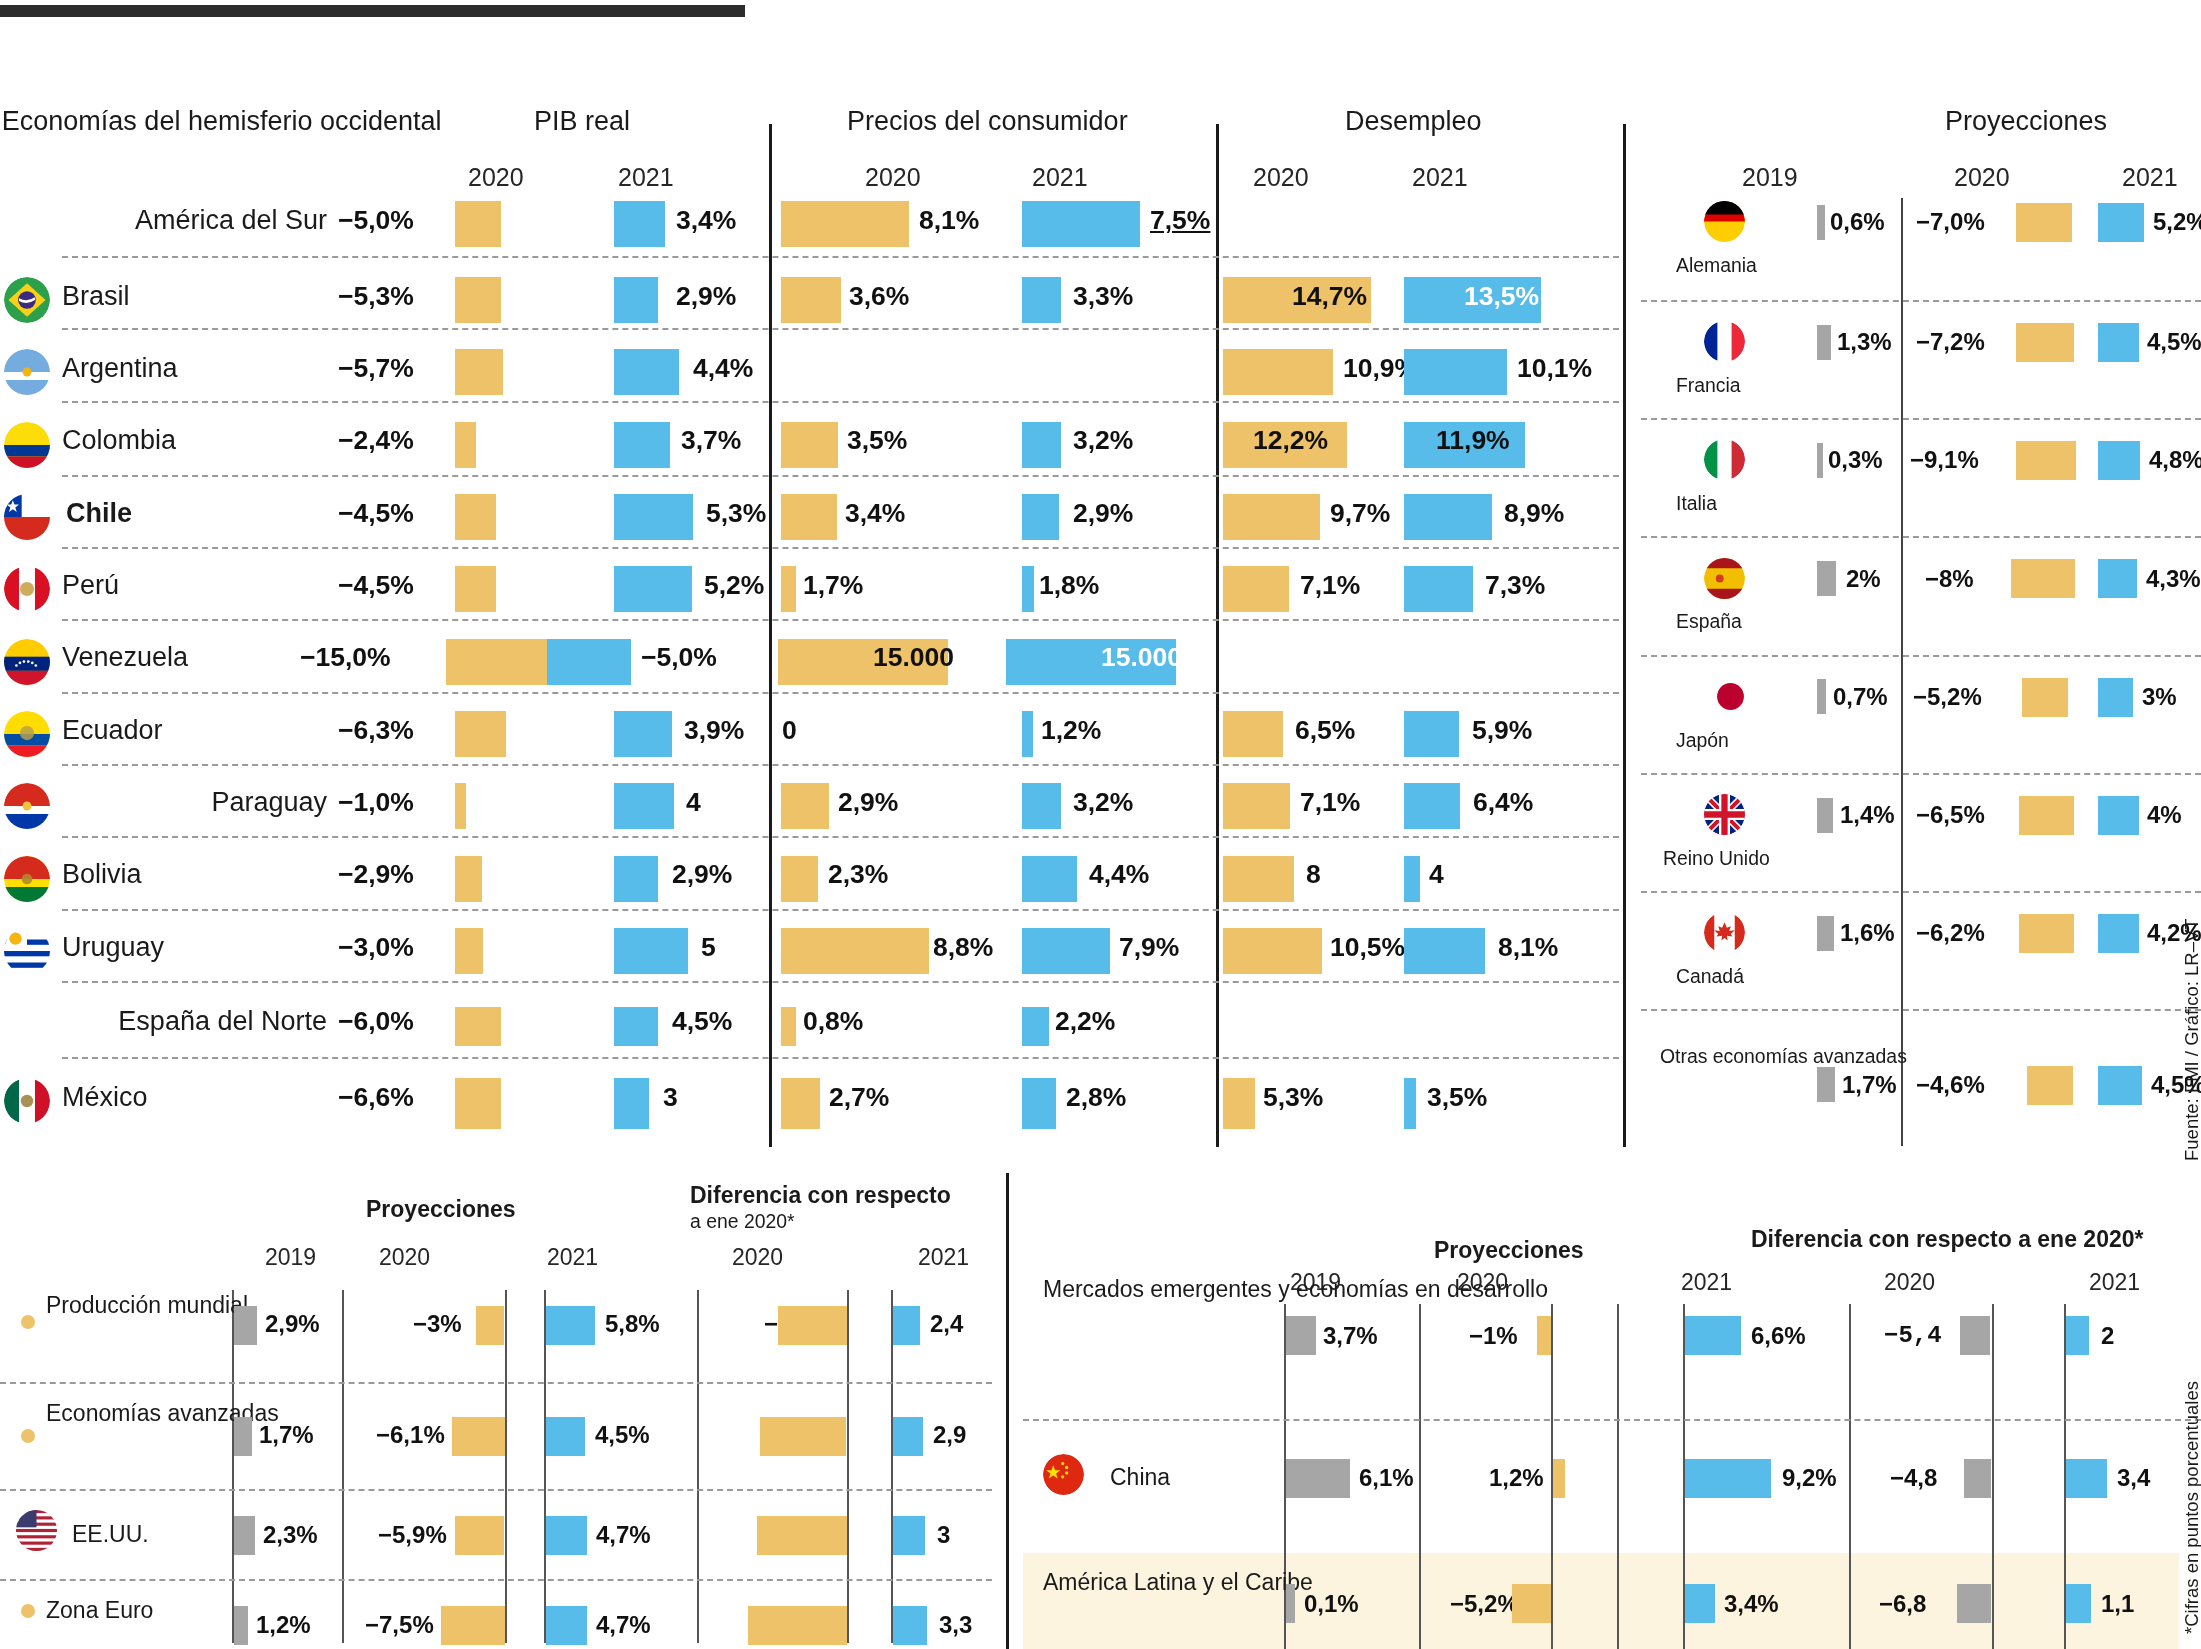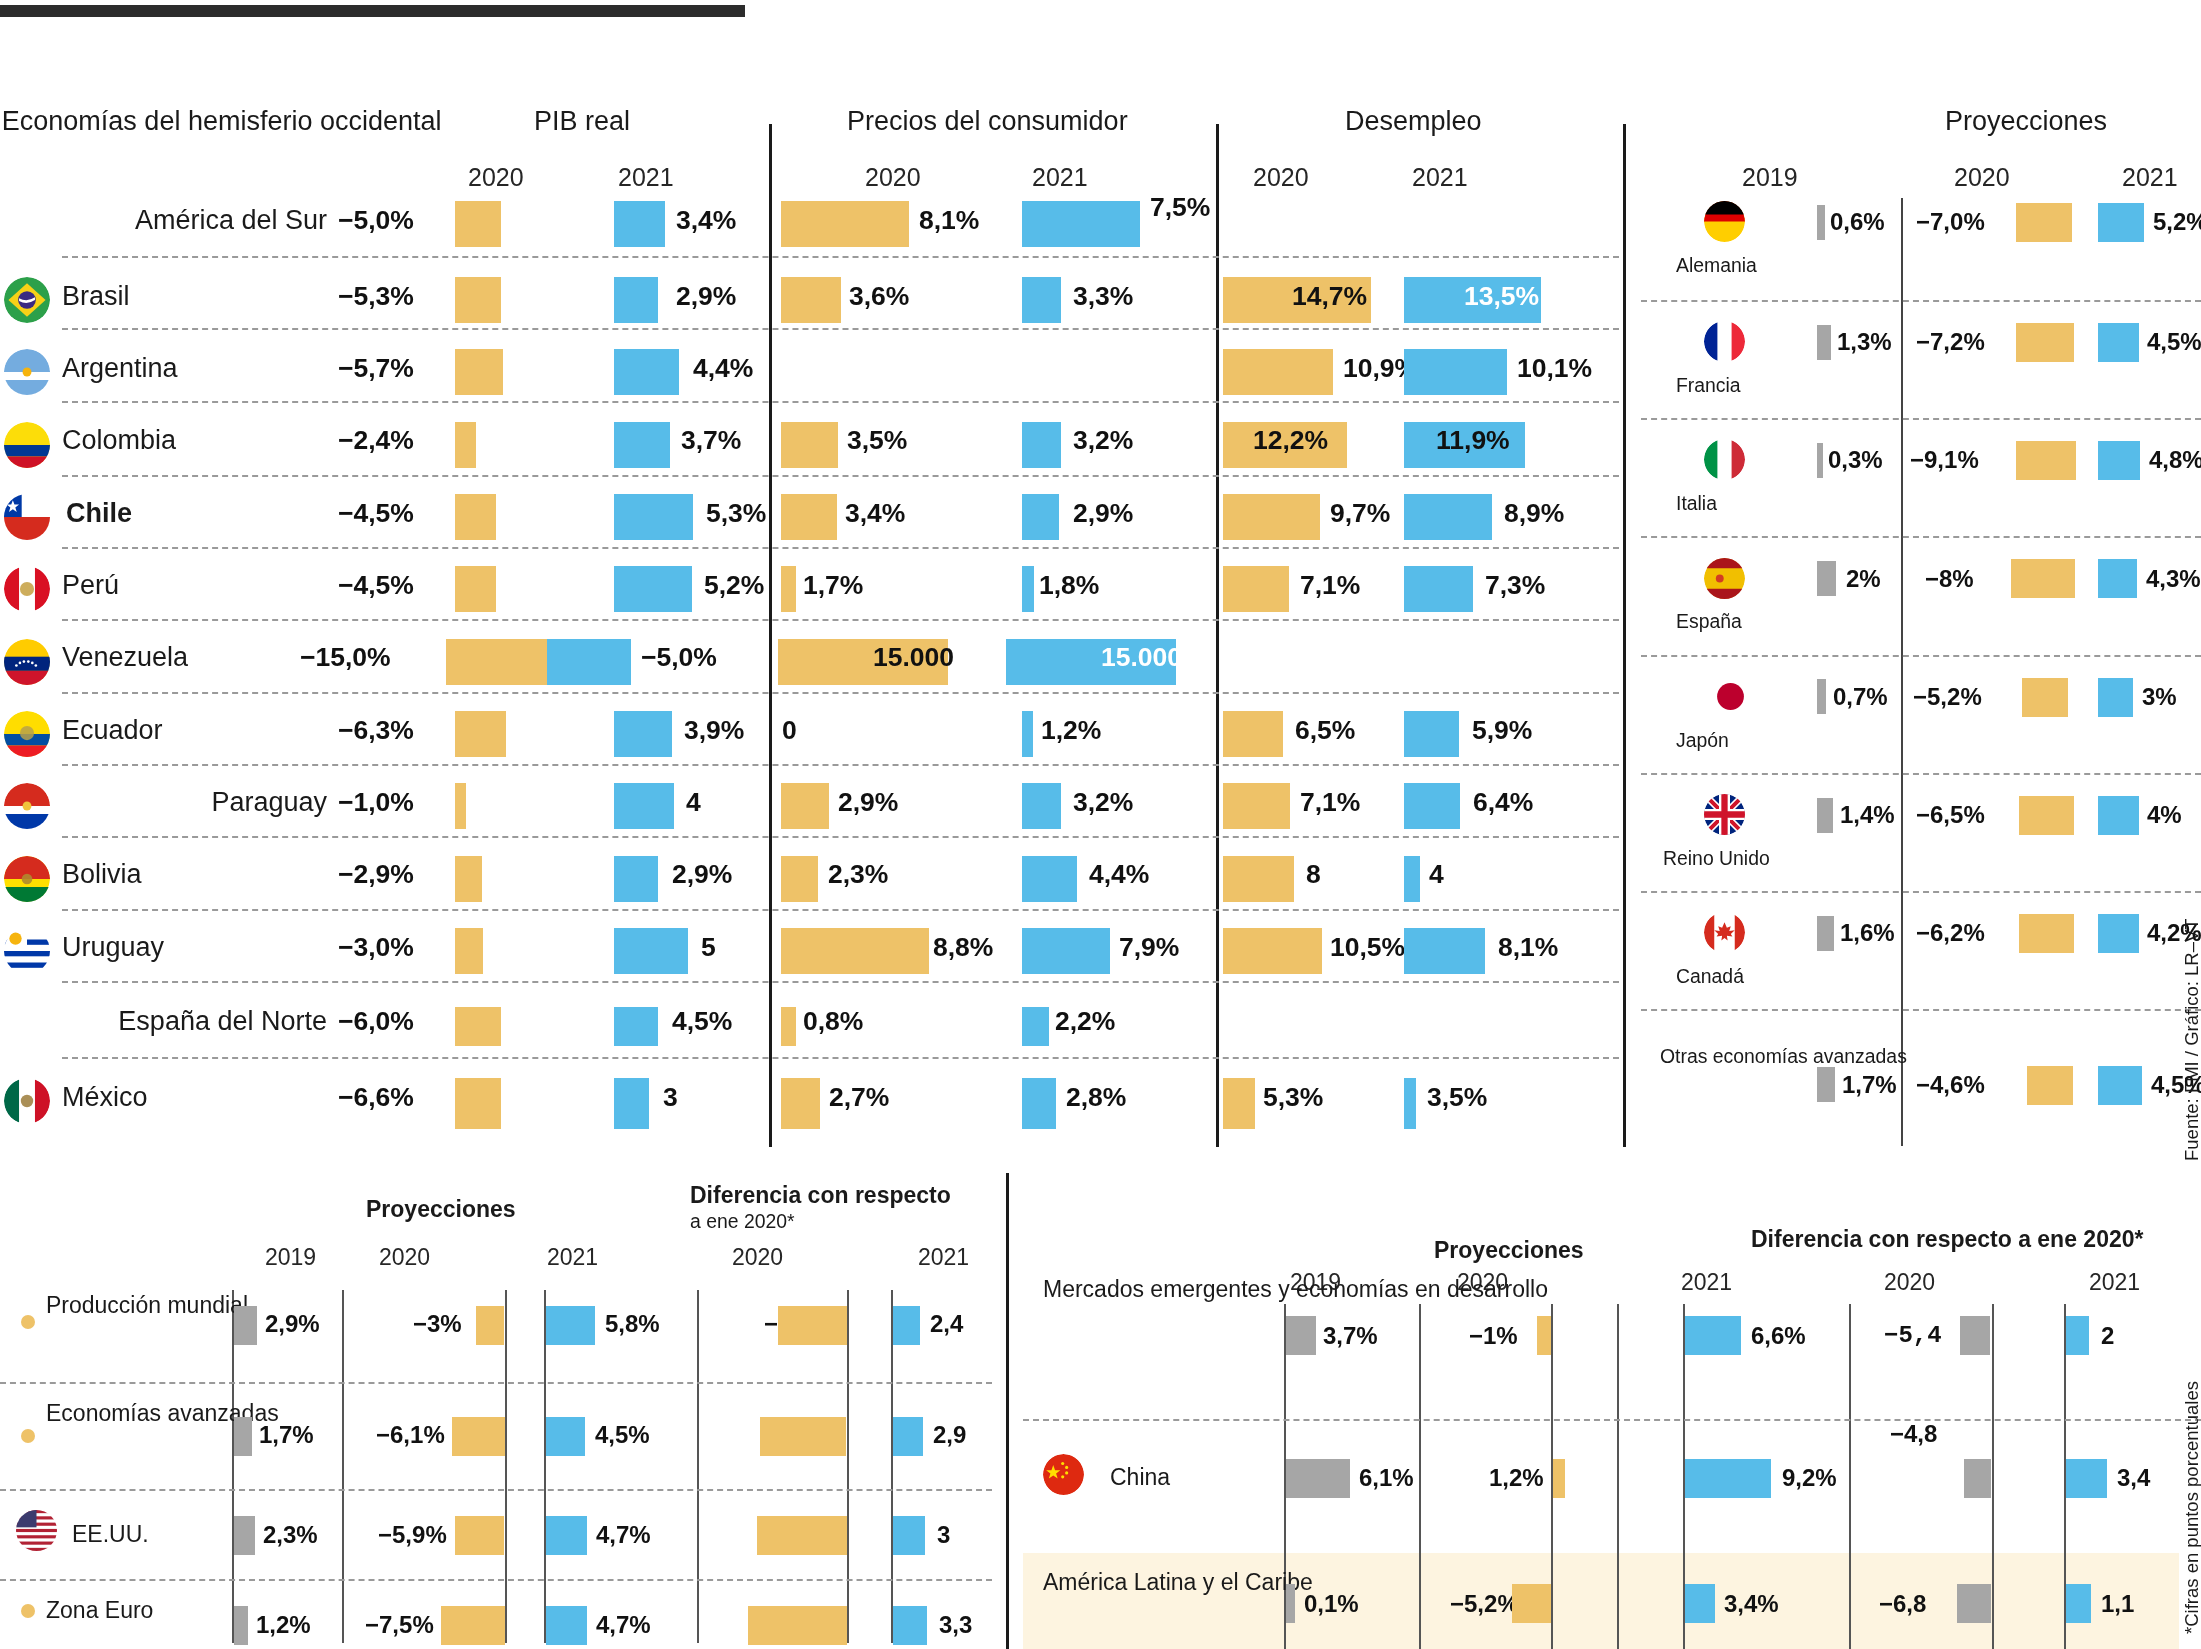--- a/index.html
+++ b/index.html
@@ -126,21 +126,21 @@
   <div class="vrule thin" style="left:1901px; top:198px; height:948px; background:#444;"></div>
 
   <div class="rowlabel" style="left:62px; top:205px; width:265px;">América del Sur</div>
   <div class="val" style="left:338px; top:205px;">−5,0%</div>
   <div class="bar amber" style="left:455px; top:201px; width:46px;"></div>
   <div class="bar blue" style="left:614px; top:201px; width:51px;"></div>
   <div class="val" style="left:676px; top:205px;">3,4%</div>
   <div class="bar amber" style="left:781px; top:201px; width:128px;"></div>
   <div class="val" style="left:919px; top:205px;">8,1%</div>
   <div class="bar blue" style="left:1022px; top:201px; width:118px;"></div>
-  <div class="val" style="left:1150px; top:192px;">7,5%</div>
+  <div class="val" style="left:1150px; top:205px;text-decoration:underline;">7,5%</div>
   <div class="dash" style="left:62px; top:256px; width:1557px;"></div>
 
   <div class="flag" style="left:3.5px; top:277px;">
     <svg viewBox="0 0 52 52">
         <circle cx="26" cy="26" r="26" fill="#2ca04a"></circle>
         <polygon points="26,7 47,26 26,45 5,26" fill="#f7d117"></polygon>
         <circle cx="26" cy="26" r="10" fill="#3a2a82"></circle>
         <path d="M17 24 q9 5 18 -1 l0 3 q-9 6 -18 1z" fill="#fff"></path>
       </svg>
   </div>
@@ -664,21 +664,21 @@
         <circle cx="25" cy="29" r="2" fill="#ffde00"></circle>
       </svg>
   </div>
   <div class="rowlabel left sm" style="left:1110px; top:1464px; width:176px;">China</div>
   <div class="bar grey h44" style="left:1286px; top:1459px; width:64px;"></div>
   <div class="val sm" style="left:1359px; top:1464px;">6,1%</div>
   <div class="val sm" style="left:1489px; top:1464px;">1,2%</div>
   <div class="bar amber h44" style="left:1553px; top:1459px; width:12.4px;"></div>
   <div class="bar blue h44" style="left:1685px; top:1459px; width:86px;"></div>
   <div class="val sm" style="left:1782px; top:1464px;">9,2%</div>
-  <div class="val sm" style="left:1890px; top:1420px;text-align:right;">−4,8</div>
+  <div class="val sm" style="left:1890px; top:1464px;text-align:right;">−4,8</div>
   <div class="bar grey h44" style="left:1964px; top:1459px; width:26.5px;"></div>
   <div class="bar blue h44" style="left:2066px; top:1459px; width:41px;"></div>
   <div class="val sm" style="left:2117px; top:1464px;">3,4</div>
 
   <div class="rowlabel left sm" style="left:1043px; top:1570px; width:221px; line-height:1.12;">América Latina y el Caribe</div>
   <div class="bar grey h44" style="left:1286px; top:1584px; width:8.8px;"></div>
   <div class="val sm" style="left:1304px; top:1590px;">0,1%</div>
   <div class="val sm" style="left:1450px; top:1590px;">−5,2%</div>
   <div class="bar amber h44" style="left:1512px; top:1584px; width:39px;"></div>
   <div class="bar blue h44" style="left:1685px; top:1584px; width:30px;"></div>

